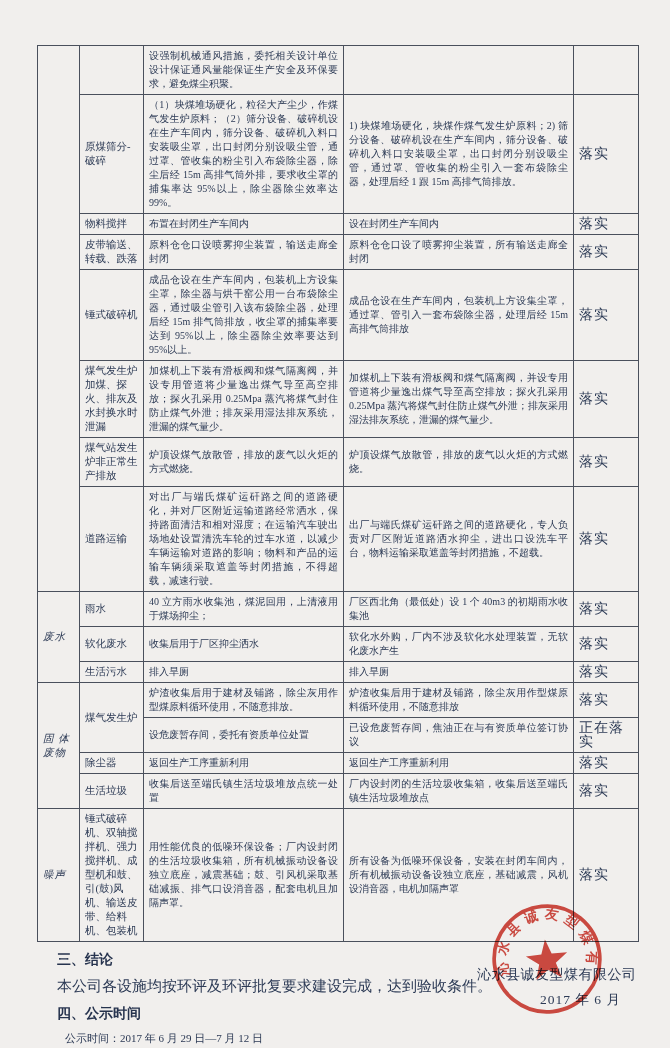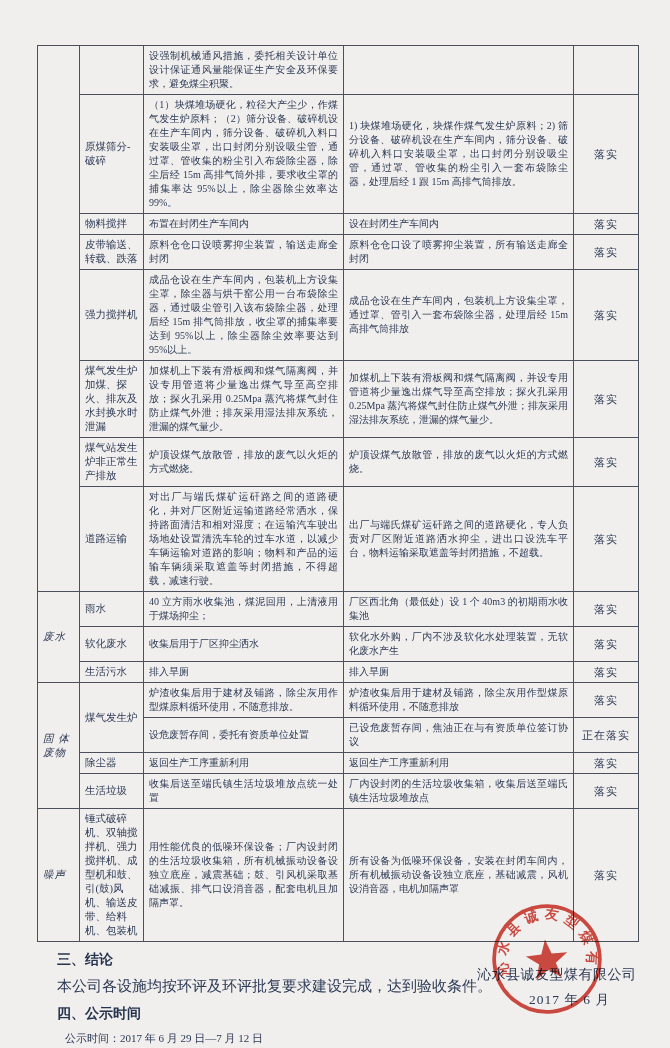--- a/index.html
+++ b/index.html
@@ -17,31 +17,31 @@
   table.main td{
     border:1px solid #4a505c;
     padding:3px 5px;
     vertical-align:middle;
     color:#2c3a55;
     overflow:hidden;
   }
   td.cat{white-space:pre-line;text-align:left;padding-left:6px;font-size:10.5px;letter-spacing:1px;font-style:italic;}
   td.sub{text-align:left;font-size:10.5px;}
   td.req, td.act{text-align:justify;}
-  td.status{text-align:center;font-size:11px;letter-spacing:1px;}
+  td.status{font-size:14px;letter-spacing:1px;}
   .bottom{margin-left:20px;margin-top:9px;}
   .hd{font-weight:bold;font-size:14px;margin:0 0 8px 0;color:#26334e;}
   .para{font-size:15px;margin:0 0 9px 0;}
   .pub-line{font-size:11px;margin:0 0 0 8px;}
   .sig-company{
     position:absolute;left:477px;top:966px;
     font-size:14px;letter-spacing:0.5px;color:#2c3a55;
   }
   .sig-date{
-    position:absolute;left:529px;top:991px;
+    position:absolute;left:540px;top:991px;
     font-size:13.5px;letter-spacing:1px;color:#2c3a55;text-align:center;
   }
   .stamp{
     position:absolute;left:489px;top:901px;width:116px;height:116px;
     opacity:0.88;mix-blend-mode:multiply;transform:rotate(-6deg);
   }
 </style>
 </head>
 <body>
 
@@ -76,21 +76,21 @@
         <td class="act">设在封闭生产车间内</td>
         <td class="status">落实</td>
       </tr>
       <tr>
         <td class="sub">皮带输送、转载、跌落</td>
         <td class="req">原料仓仓口设喷雾抑尘装置，输送走廊全封闭</td>
         <td class="act">原料仓仓口设了喷雾抑尘装置，所有输送走廊全封闭</td>
         <td class="status">落实</td>
       </tr>
       <tr>
-        <td class="sub">强力搅拌机</td>
+        <td class="sub">锤式破碎机</td>
         <td class="req">成品仓设在生产车间内，包装机上方设集尘罩，除尘器与烘干窑公用一台布袋除尘器，通过吸尘管引入该布袋除尘器，处理后经 15m 排气筒排放，收尘罩的捕集率要达到 95%以上，除尘器除尘效率要达到 95%以上。</td>
         <td class="act">成品仓设在生产车间内，包装机上方设集尘罩，通过罩、管引入一套布袋除尘器，处理后经 15m 高排气筒排放</td>
         <td class="status">落实</td>
       </tr>
       <tr>
         <td class="sub">煤气发生炉加煤、探火、排灰及水封换水时泄漏</td>
         <td class="req">加煤机上下装有滑板阀和煤气隔离阀，并设专用管道将少量逸出煤气导至高空排放；探火孔采用 0.25Mpa 蒸汽将煤气封住防止煤气外泄；排灰采用湿法排灰系统，泄漏的煤气量少。</td>
         <td class="act">加煤机上下装有滑板阀和煤气隔离阀，并设专用管道将少量逸出煤气导至高空排放；探火孔采用 0.25Mpa 蒸汽将煤气封住防止煤气外泄；排灰采用湿法排灰系统，泄漏的煤气量少。</td>
         <td class="status">落实</td>
       </tr>

